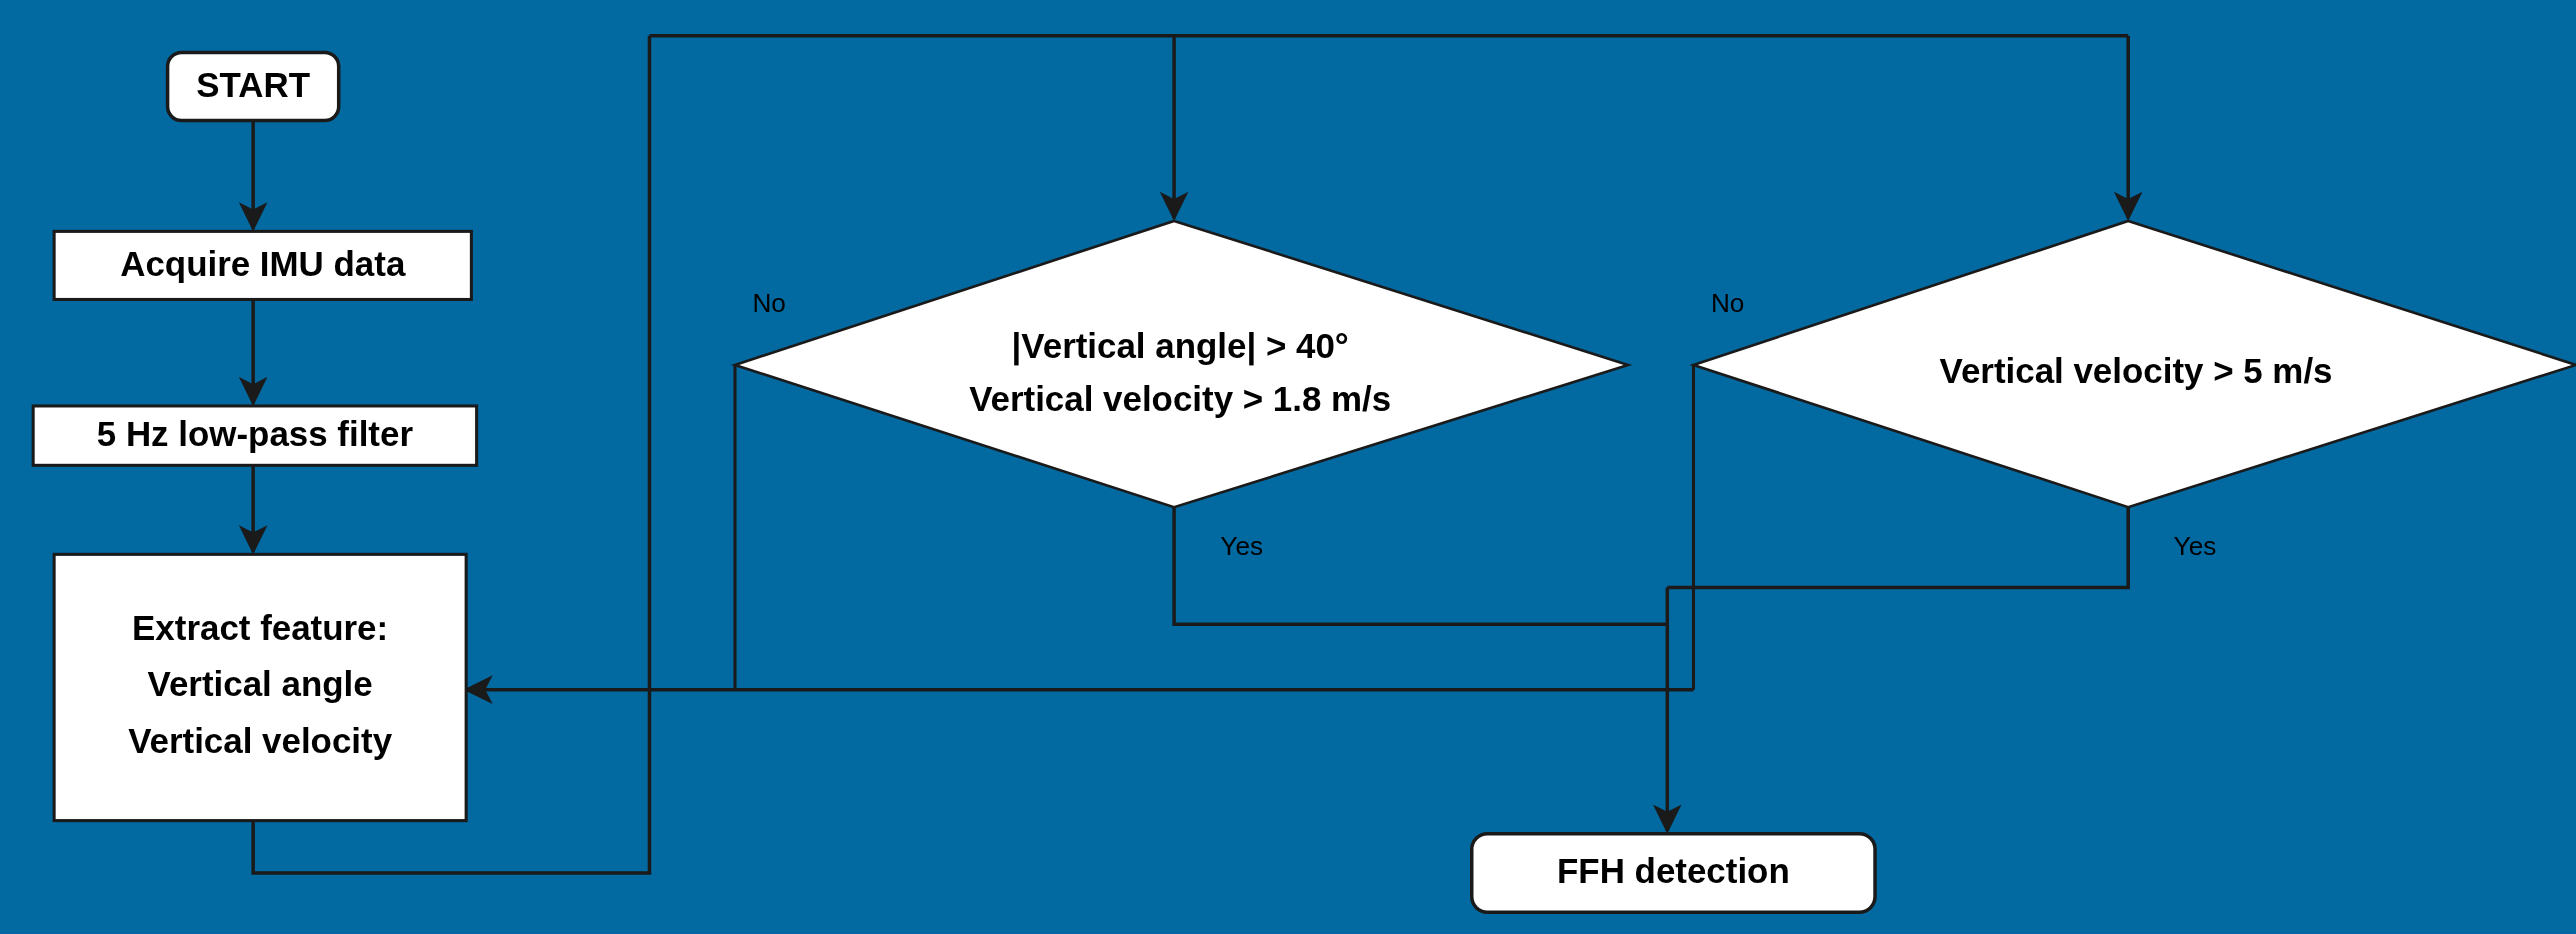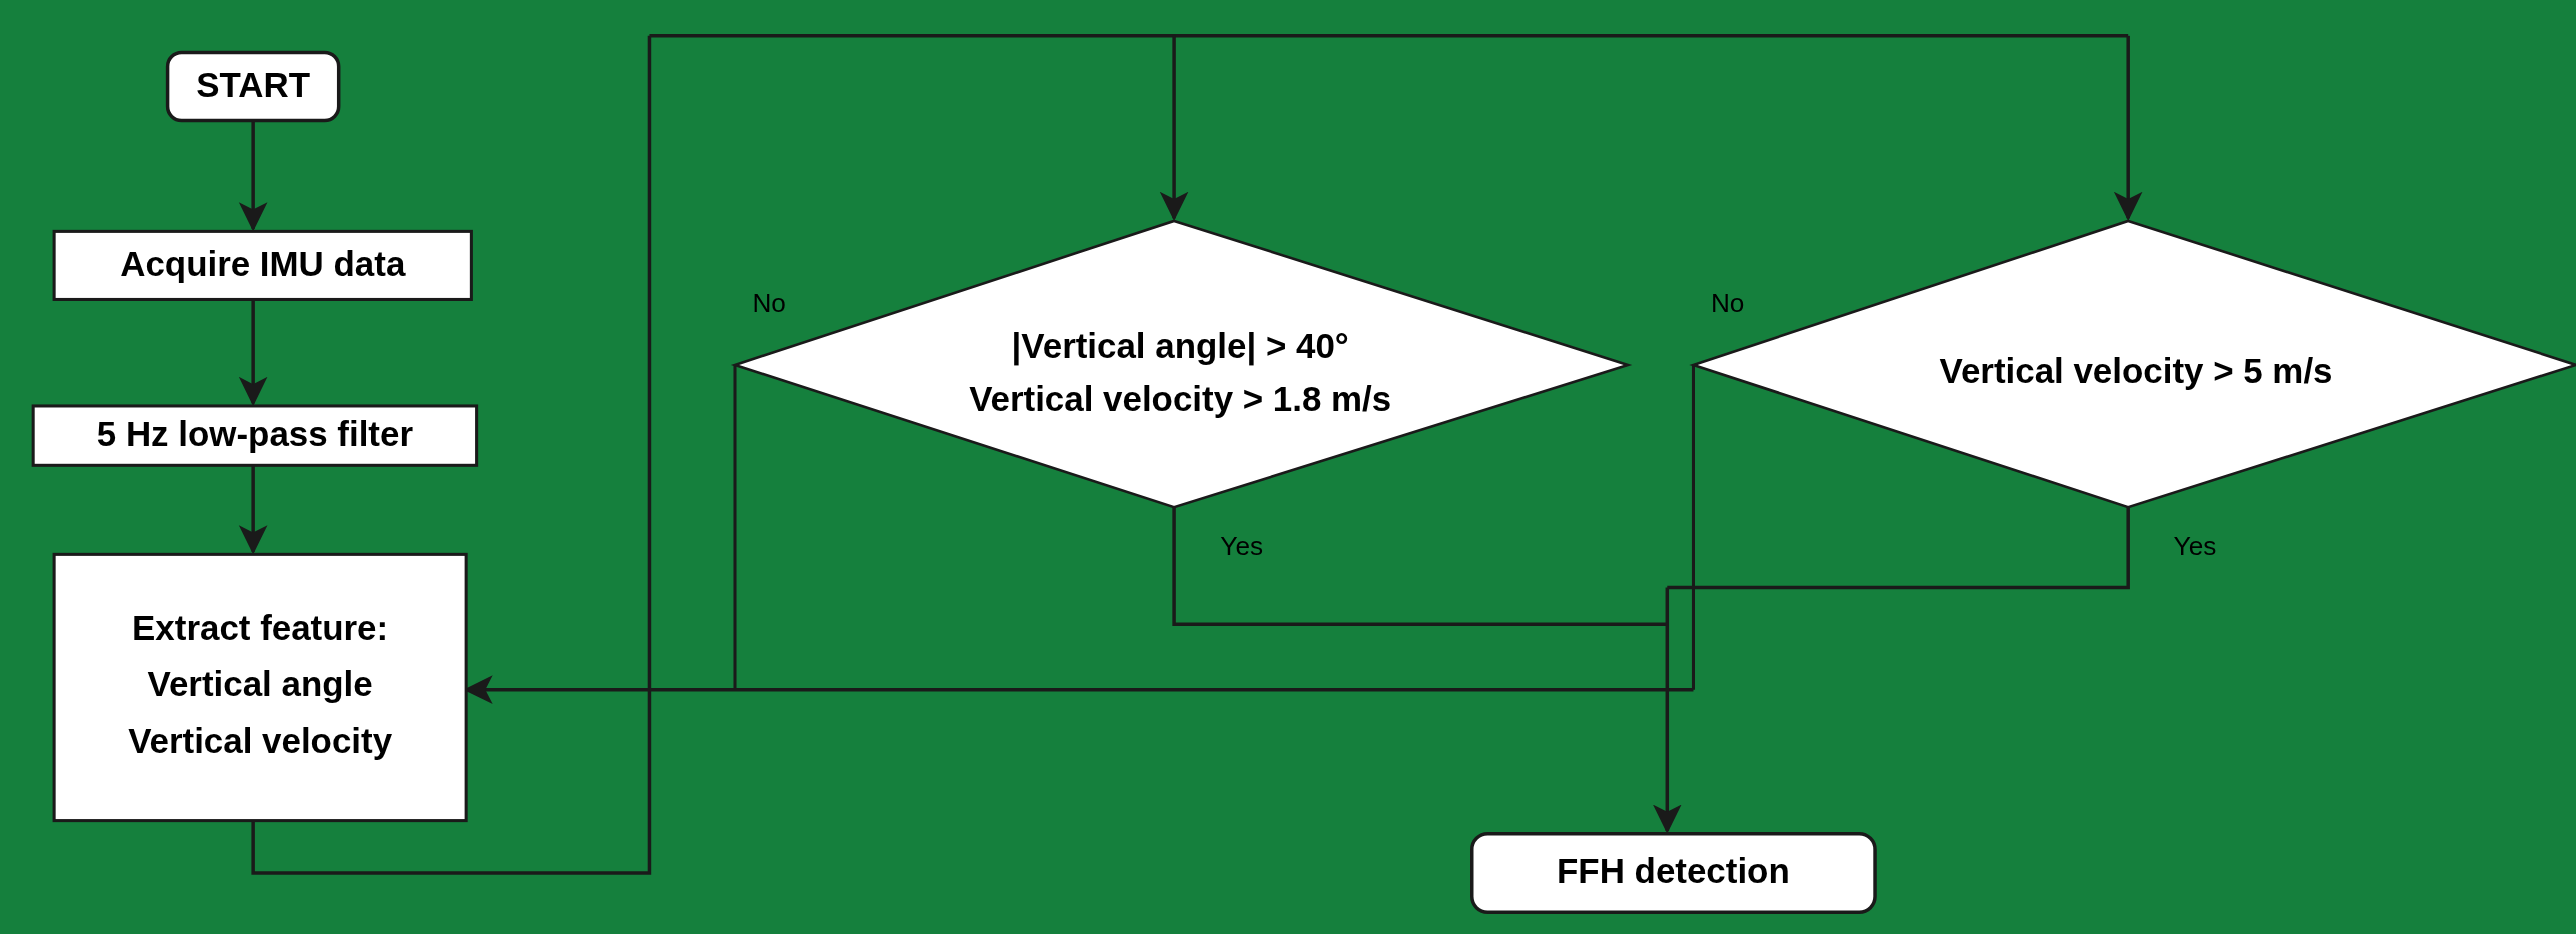--- a/index.html
+++ b/index.html
@@ -8,21 +8,21 @@
     padding: 0;
     background: #ffffff;
   }
   body {
     font-family: "Liberation Sans", sans-serif;
   }
   #diagram-root {
     position: relative;
     width: 2576px;
     height: 935px;
-    background: #15803d;
+    background: #0369a1;
     overflow: hidden;
   }
   svg#flow-svg {
     position: absolute;
     left: 0;
     top: 0;
     width: 2576px;
     height: 935px;
   }
   .node-shape {

